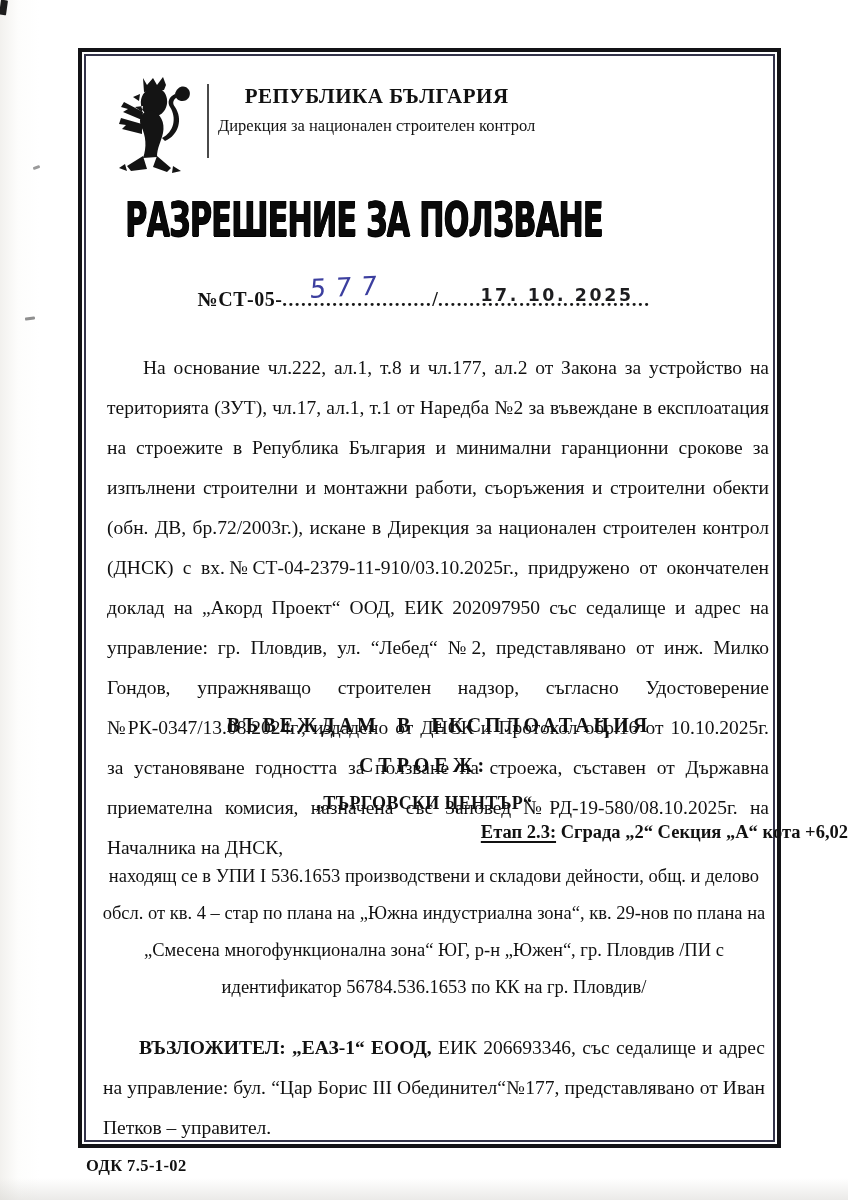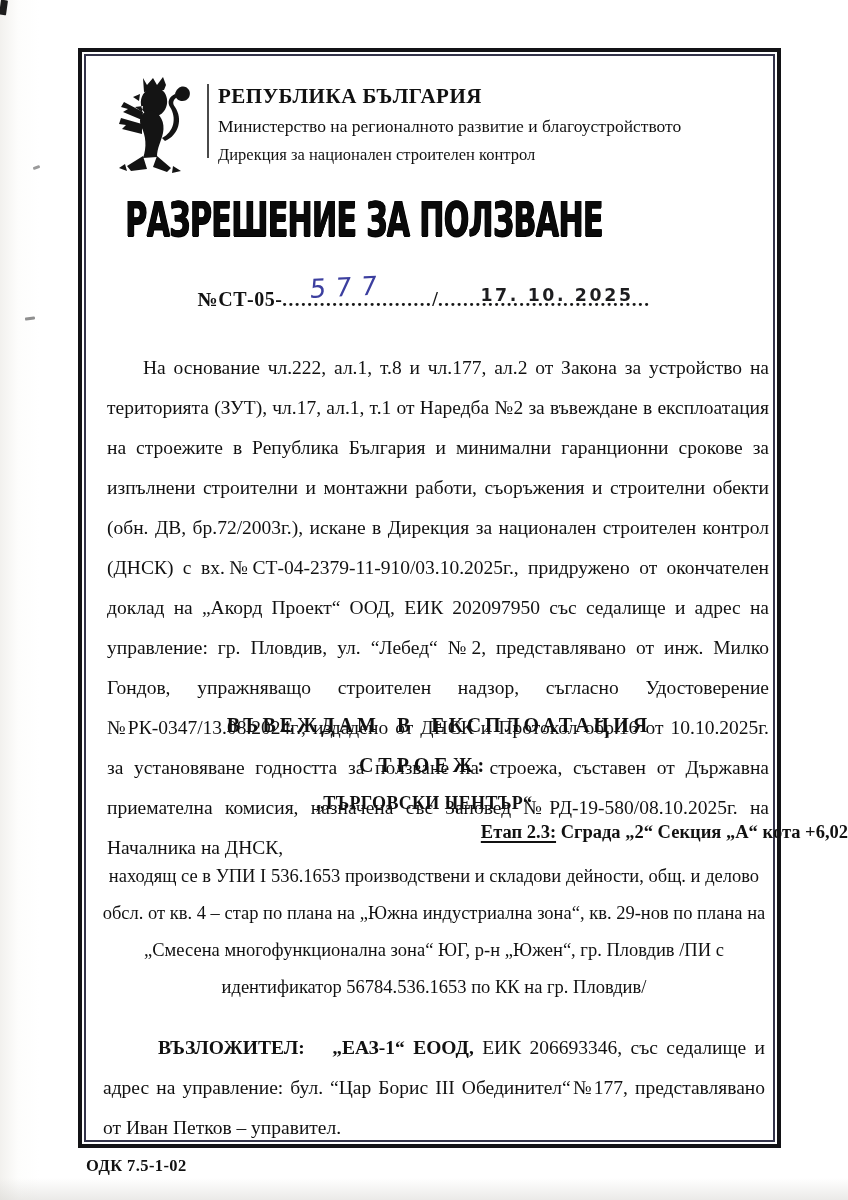--- a/index.html
+++ b/index.html
@@ -31,21 +31,21 @@
     position:absolute;inset:2px;
     border:2px solid #34344a;
   }
   
   .header-block{
     position:absolute;left:112px;top:76px;
     display:flex;align-items:flex-start;
   }
   .coat{width:84px;height:98px;flex:0 0 auto;}
   .divider{width:2px;height:74px;background:#4a4a4a;margin:8px 9px 0 11px;flex:0 0 auto;}
-  .header-text{padding-top:8px;}
+  .header-text{padding-top:8px;text-align:center;}
   .h-republic{font-size:21px;font-weight:bold;letter-spacing:0.5px;margin:0 0 7px 0;}
   .h-ministry{font-size:17.5px;margin:0 0 8px 0;}
   .h-directorate{font-size:16.5px;margin:0;}
   
   .title-wrap{position:absolute;top:196px;left:0;width:728px;text-align:center;}
   .title-inner{
     display:inline-block;
     font-family:"DejaVu Sans", sans-serif;
     font-weight:bold;font-size:43px;line-height:1;
     letter-spacing:-1px;
@@ -104,21 +104,21 @@
   .para-location{
     position:absolute;top:858px;left:96px;width:676px;
     font-size:18.5px;line-height:37px;
     text-align:center;margin:0;
   }
   .para-client{
     position:absolute;top:1028px;left:103px;width:662px;
     font-size:19.5px;line-height:40px;
     text-align:justify;text-indent:36px;margin:0;
   }
-  .bold{font-weight:bold;margin-left:19px;}
+  .bold{font-weight:bold;}
   
   .footer-code{
     position:absolute;top:1156px;left:86px;
     font-size:16.5px;font-weight:bold;letter-spacing:0.4px;
   }
   .bottom-shade{
     position:absolute;left:0;bottom:0;width:848px;height:22px;
     background:linear-gradient(180deg, rgba(255,255,255,0), rgba(210,208,204,0.45));
   }
 </style>
@@ -153,21 +153,20 @@
         <path d="M13,88 l-6,4 l8,3 z M61,90 l8,5 l-9,2 z"></path>
 
         <path d="M50,62 c12,-6 15,-20 8,-31 c-3,-5 -1,-10 5,-13 l2,3 c-4,3 -5,6 -2,10 c8,12 4,28 -10,34 z"></path>
 
         <path d="M63,18 c2,-8 10,-10 14,-4 c3,6 -2,12 -8,11 c-4,-1 -6,-4 -6,-7 z"></path>
       </g>
     </svg>
     <div class="divider"></div>
     <div class="header-text">
       <p class="h-republic">РЕПУБЛИКА БЪЛГАРИЯ</p>
-      <p class="h-ministry">Министерство на регионалното развитие и благоустройството</p>
       <p class="h-directorate">Дирекция за национален строителен контрол</p>
     </div>
   </div>
 
   <div class="title-wrap">
     <span class="title-inner">РАЗРЕШЕНИЕ ЗА ПОЛЗВАНЕ</span>
   </div>
 
   <div class="docnum">
     <span class="dn-prefix">№СТ-05-</span><span class="leader"><span class="dots">........................</span><span class="overlay hand-number" id="hand-number" style="color: rgb(60, 63, 159);">577</span></span><span class="dn-slash">/</span><span class="leader"><span class="dots">..................................</span><span class="overlay date-stamp">17. 10. 2025</span></span>

